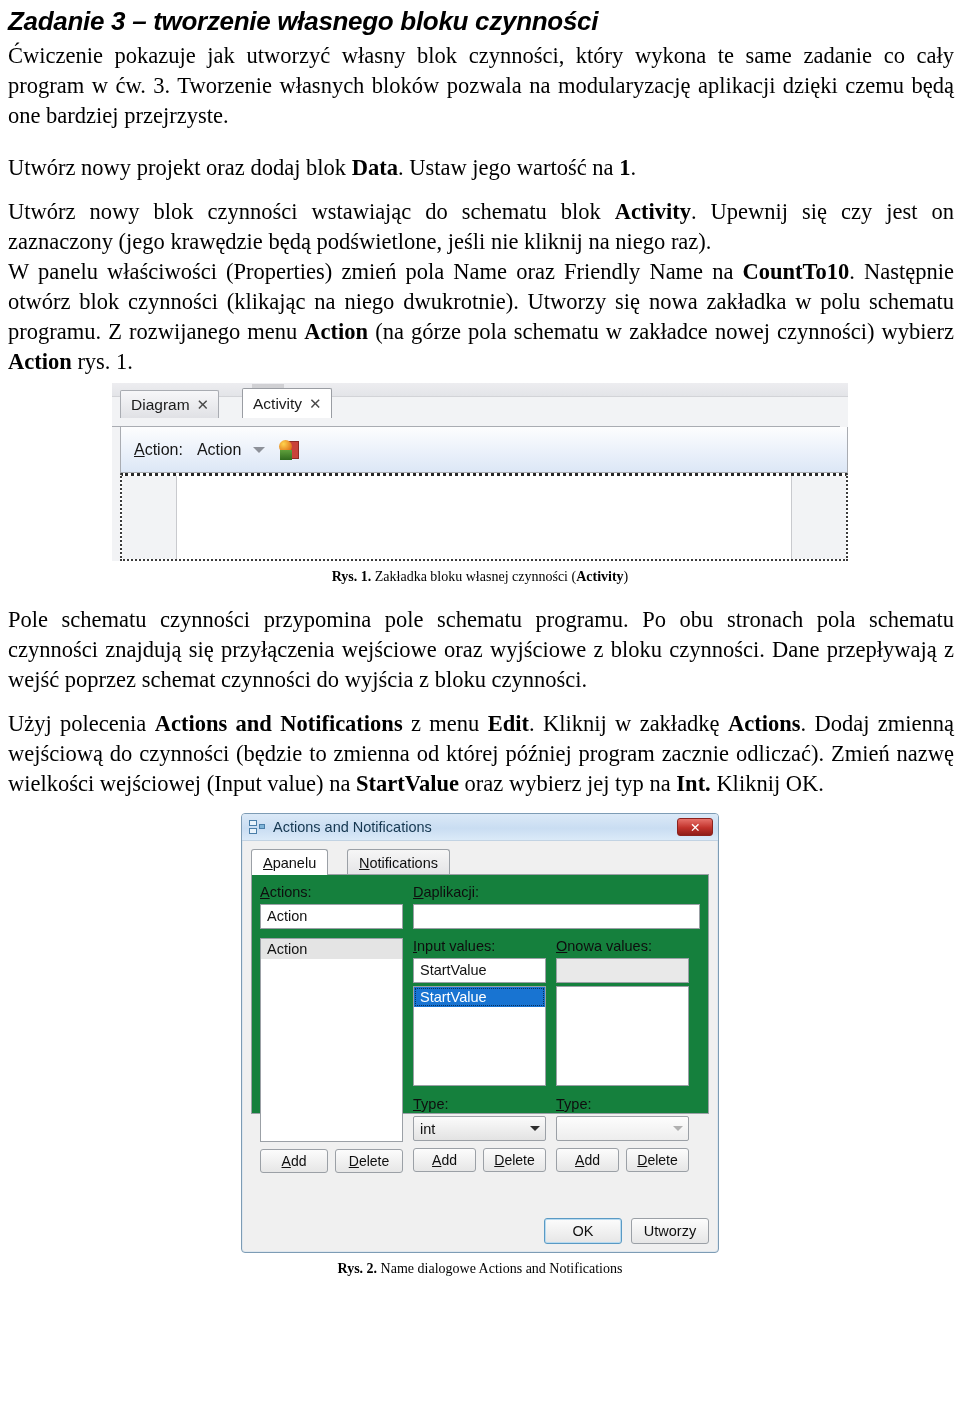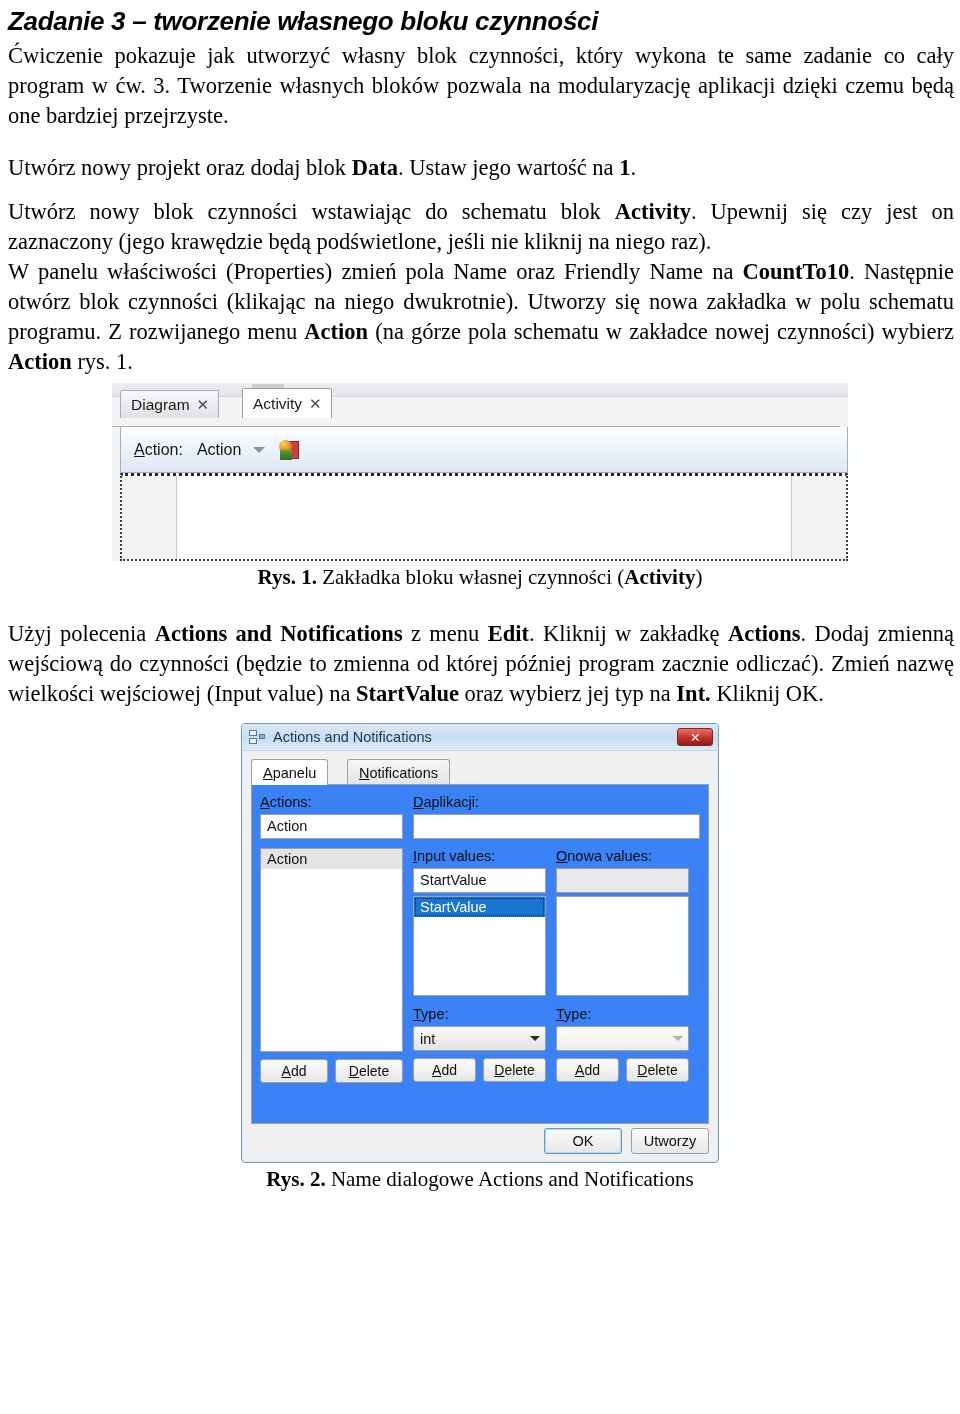--- a/index.html
+++ b/index.html
@@ -38,21 +38,21 @@
     line-height: 30px;
     text-align: justify;
     margin: 0 2px 0 4px;
   }
   .para.nojust { text-align: left; }
   .para b { font-weight: bold; }
   .gap-sm { height: 14px; }
   .gap-md { height: 22px; }
 
   .caption {
-    font-size: 21px;
+    font-size: 14px;
     line-height: 28px;
     text-align: center;
     margin: 2px 0 0 0;
   }
   .caption b { font-weight: bold; }
 
   
   .fig1-wrap {
     position: relative;
     width: 736px;
@@ -256,22 +256,22 @@
     border-bottom: none;
     border-radius: 3px 3px 0 0;
   }
   .tab2 u { text-decoration: underline; }
   .tab2.sel { left: 0; background: #ffffff; z-index: 2; }
   .tab2.uns { left: 96px; background: linear-gradient(#f6f6f6, #e4e4e6); }
 
   .tabpanel {
     position: relative;
     border: 1px solid #9ba0a6;
-    background: #3b82f6;
-    height: 340px;
+    background: #15803d;
+    height: 240px;
     margin-top: -1px;
     padding: 9px 8px 4px 8px;
   }
 
   .fld-label {
     font-size: 14.5px;
     color: #0e0e0e;
     margin-bottom: 4px;
     white-space: nowrap;
   }
@@ -427,20 +427,21 @@
         <div class="inner-rail rail-r"></div>
       </div>
 
     </div>
   </div>
 
   <p class="caption"><b>Rys. 1.</b><span> Zakładka bloku własnej czynności (</span><b>Activity</b><span>)</span></p>
 
   <div class="gap-sm"></div>
 
+  <p class="para">Pole schematu czynności przypomina pole schematu programu. Po obu stronach pola schematu czynności znajdują się przyłączenia wejściowe oraz wyjściowe z bloku czynności. Dane przepływają z wejść poprzez schemat czynności do wyjścia z bloku czynności.</p>
 
   <div class="gap-sm"></div>
 
   <p class="para"><span>Użyj polecenia </span><b>Actions and Notifications</b><span> z menu </span><b>Edit</b><span>. Kliknij w zakładkę </span><b>Actions</b><span>. Dodaj zmienną wejściową do czynności (będzie to zmienna od której później program zacznie odliczać). Zmień nazwę wielkości wejściowej (Input value) na  </span><b>StartValue</b><span> oraz wybierz jej typ na </span><b>Int.</b><span> Kliknij OK.</span></p>
 
   <div class="fig2-wrap">
     <div class="dlg">
 
       <div class="dlg-title">
         <span class="dlg-appicon">

